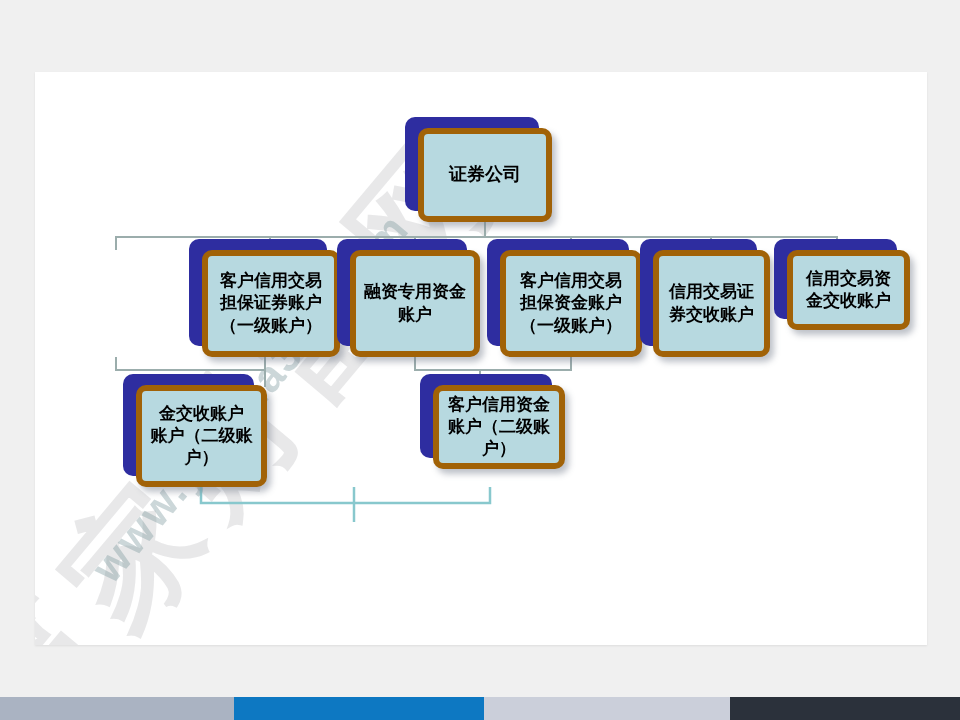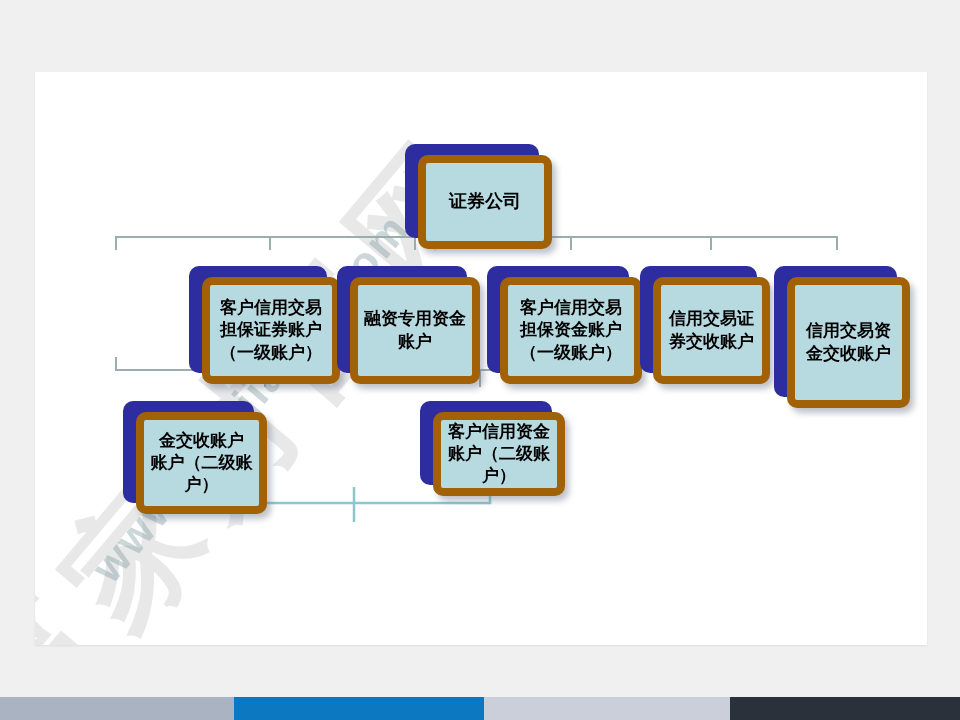--- a/index.html
+++ b/index.html
@@ -27,25 +27,25 @@
   .wm-url{
     left:85px;top:470px;font-size:44px;letter-spacing:2px;
     color:rgba(120,150,155,0.38);
     transform:rotate(-50deg);transform-origin:left bottom;
   }
 
   svg.connectors{position:absolute;left:0;top:0;pointer-events:none;}
 
   .node{
     position:absolute;box-sizing:border-box;
-    background:#b7d9e0;border:8px solid #a16207;border-radius:10px;
+    background:#b7d9e0;border:6px solid #a16207;border-radius:10px;
     box-shadow:-13px -11px 0 0 #2e2da0, 4px 5px 6px rgba(110,120,135,0.45);
     display:flex;align-items:center;justify-content:center;
     text-align:center;font-weight:bold;color:#000;
-    font-size:17px;line-height:1.3;padding:4px;margin-top:27px;
+    font-size:17px;line-height:1.3;padding:4px;
   }
   .node .lbl{white-space:pre-line;}
   .node.big{font-size:18px;}
 
   .bottombar{position:absolute;left:0;bottom:0;width:960px;height:23px;display:flex;}
   .bottombar .seg{height:100%;}
   .seg1{width:234px;background:#aab3c2;}
   .seg2{width:250px;background:#0d78c2;}
   .seg3{width:246px;background:#cbcfda;}
   .seg4{width:230px;background:#2b313b;}
@@ -102,21 +102,21 @@
     <span class="lbl">客户信用交易
 担保资金账户
 （一级账户）</span>
   </div>
 
   <div class="node" style="left:653px;top:250px;width:117px;height:107px;">
     <span class="lbl">信用交易证
 券交收账户</span>
   </div>
 
-  <div class="node" style="left:787px;top:250px;width:123px;height:131px;">
+  <div class="node" style="left:787px;top:250px;width:123px;height:80px;">
     <span class="lbl">信用交易资
 金交收账户</span>
   </div>
 
   <div class="node" style="left:136px;top:385px;width:131px;height:102px;">
     <span class="lbl">金交收账户
 账户（二级账
 户）</span>
   </div>
 

